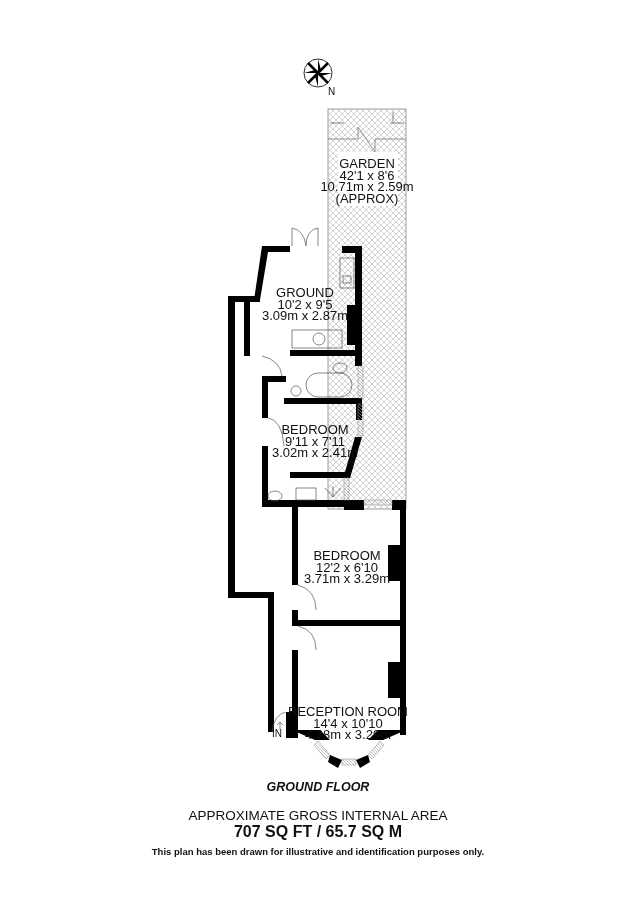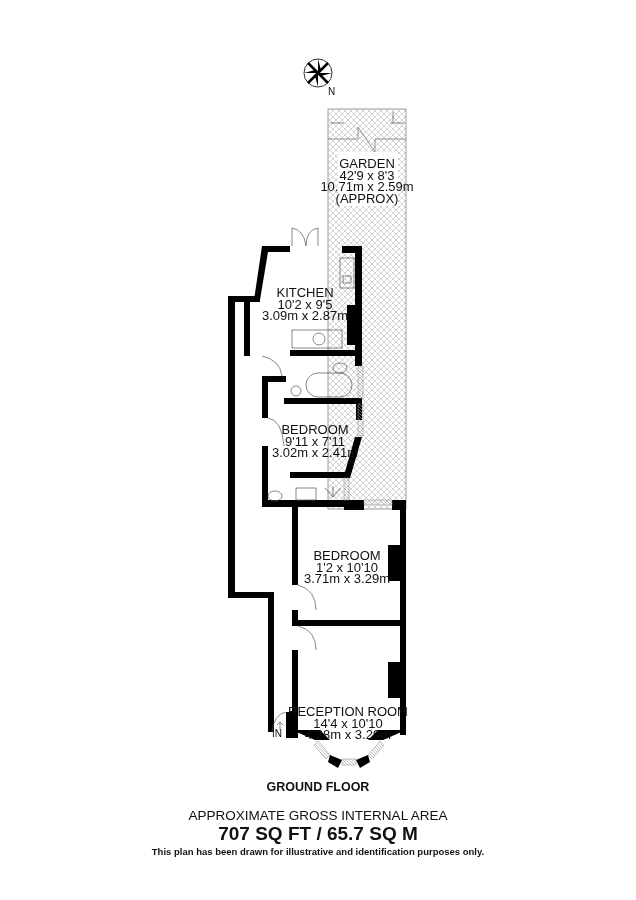--- a/index.html
+++ b/index.html
@@ -1,22 +1,22 @@
 <!DOCTYPE html>
 <html><head>
   <meta charset="utf-8">
   <style>
     html, body { margin: 0; padding: 0; background: #ffffff; }
     body { width: 636px; height: 900px; position: relative; overflow: hidden; font-family: "Liberation Sans", sans-serif; color: #111; }
     #plan { position: absolute; left: 0; top: 0; width: 636px; height: 900px; }
     .lbl { position: absolute; text-align: center; font-size: 13px; line-height: 11.5px; color: #111; white-space: nowrap; transform: translateX(-50%); }
     .footer { position: absolute; left: 0; width: 636px; text-align: center; color: #111; font-weight: bold; }
-    .floor { top: 780px; font-size: 12.5px; font-weight: bold; }
+    .floor { top: 780px; font-size: 12.5px; font-weight: bold; font-style: italic; }
     .area1 { top: 808px; font-size: 13.5px; font-weight: normal; }
-    .area2 { top: 823px; font-size: 19px; font-weight: bold; }
+    .area2 { top: 823px; font-size: 16px; font-weight: bold; }
     .disc { top: 846px; font-size: 9.5px; }
     .in-lbl { position: absolute; left: 272px; top: 728px; font-size: 10px; }
     .n-lbl { position: absolute; left: 328px; top: 86px; font-size: 10px; }
   </style>
 </head>
 <body>
 
 <svg id="plan" viewBox="0 0 636 900" xmlns="http://www.w3.org/2000/svg">
   <defs>
     <pattern id="hatch" width="6" height="6" patternUnits="userSpaceOnUse">
@@ -103,40 +103,40 @@
     <path d="M262 356 Q280 360 282 376 M268 418 Q282 420 284 446 M298 585 Q316 590 316 610 M298 626 Q316 630 316 650 M272 732 Q274 714 286 712"></path>
     <path d="M280 722 L280 730 M277 725 L280 722 L283 725"></path>
   </g>
 
 </svg>
 
 <div class="n-lbl">N</div>
 
 <div class="lbl" style="left:367px; top:158px;">
   <div>GARDEN</div>
-  <div>42'9 x 8'3</div>
+  <div>42'1 x 8'6</div>
   <div>10.71m x 2.59m</div>
   <div>(APPROX)</div>
 </div>
 
 <div class="lbl" style="left:305px; top:287px;">
-  <div>KITCHEN</div>
+  <div>GROUND</div>
   <div>10'2 x 9'5</div>
   <div>3.09m x 2.87m</div>
 </div>
 
 <div class="lbl" style="left:315px; top:424px;">
   <div>BEDROOM</div>
   <div>9'11 x 7'11</div>
   <div>3.02m x 2.41m</div>
 </div>
 
 <div class="lbl" style="left:347px; top:550px;">
   <div>BEDROOM</div>
-  <div>1'2 x 10'10</div>
+  <div>12'2 x 6'10</div>
   <div>3.71m x 3.29m</div>
 </div>
 
 <div class="lbl" style="left:348px; top:666px;margin-top:40px;">
   <div>RECEPTION ROOM</div>
   <div>14'4 x 10'10</div>
   <div>4.38m x 3.29m</div>
 </div>
 
 <div class="in-lbl">IN</div>

